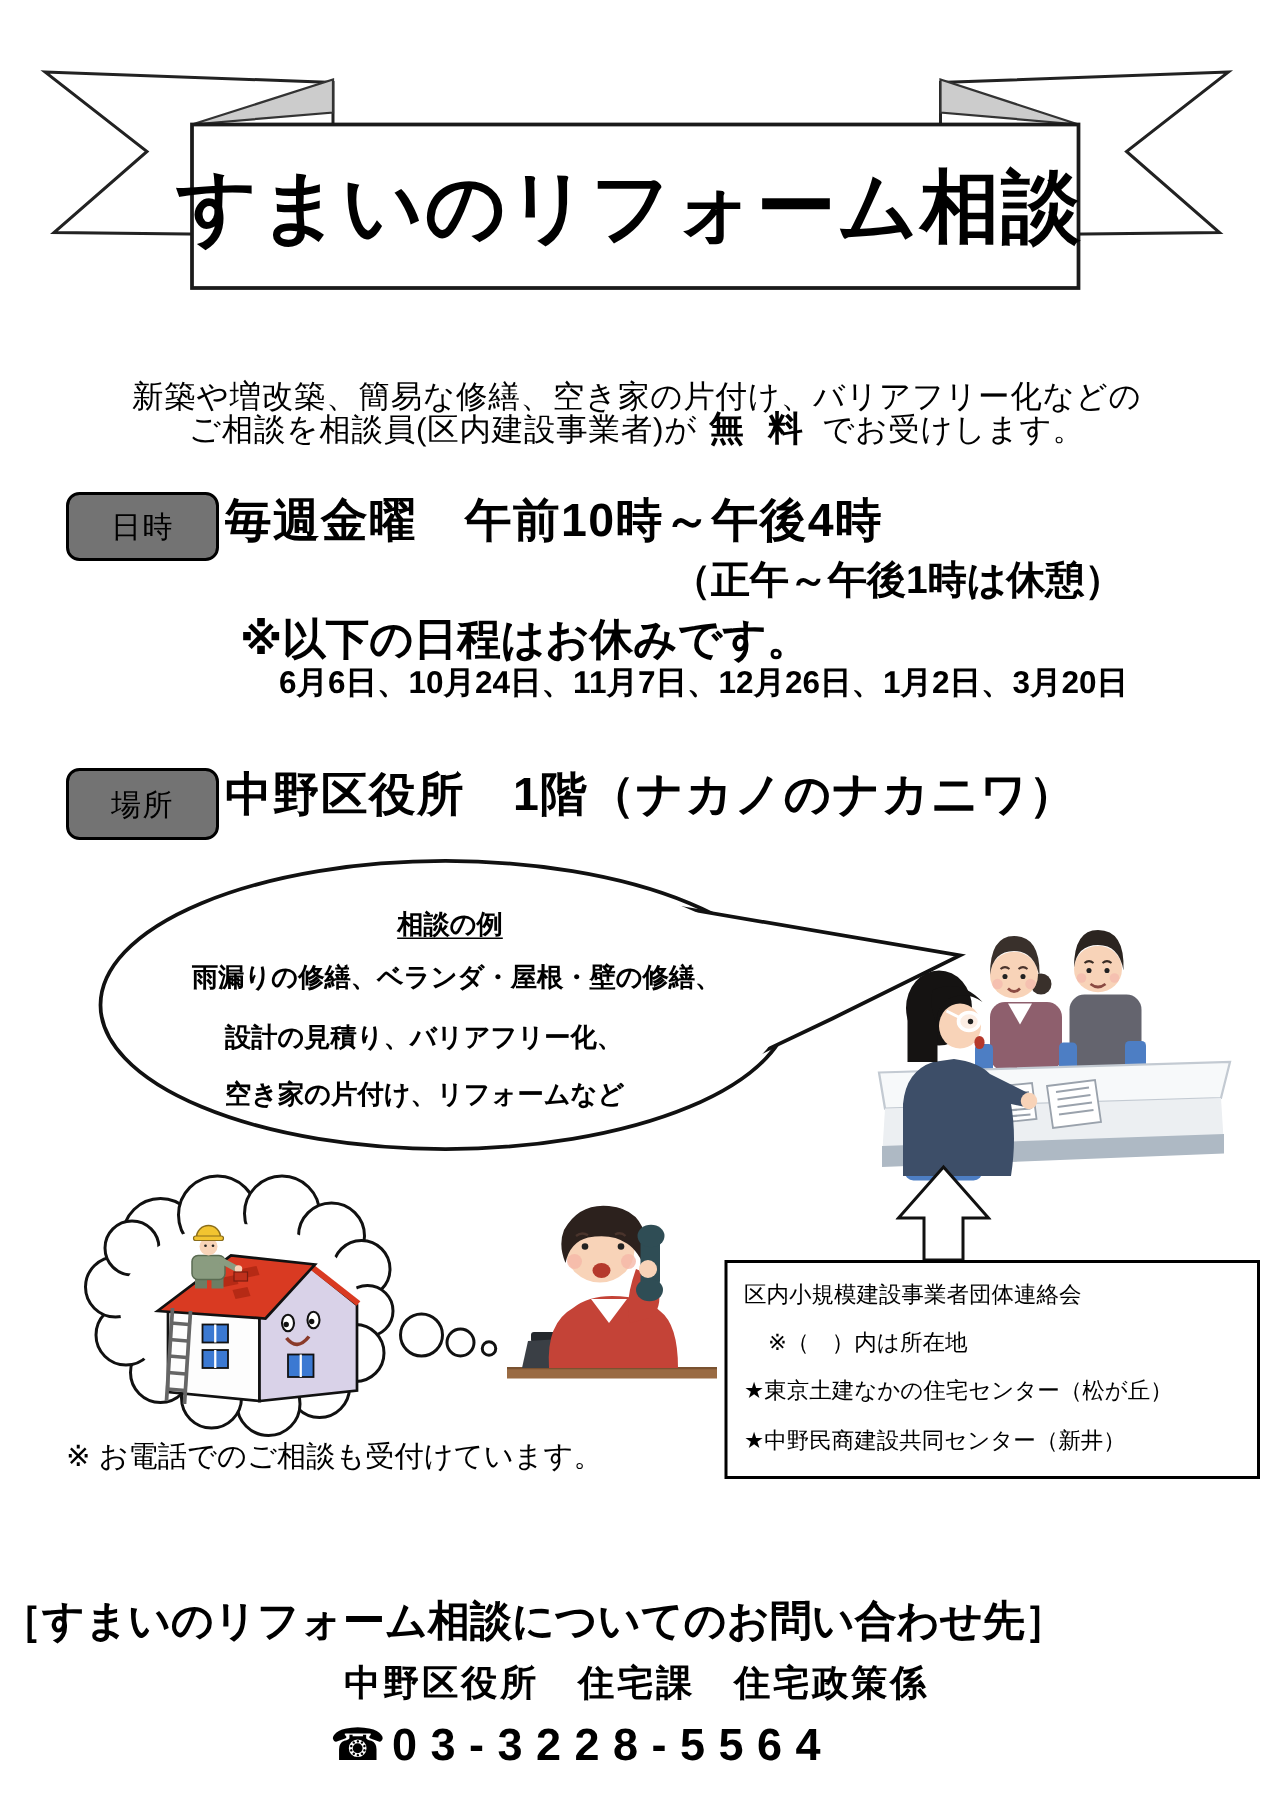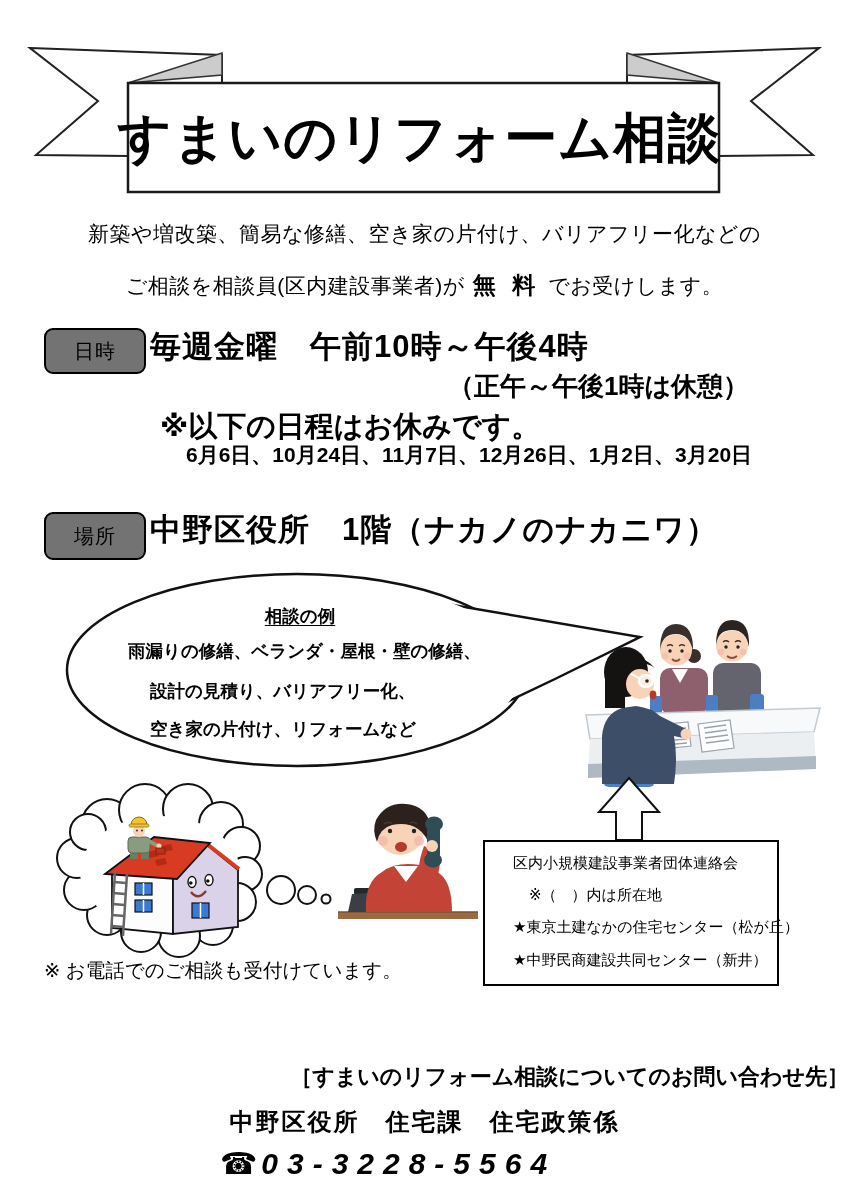--- a/index.html
+++ b/index.html
@@ -21,48 +21,48 @@
     display:flex;align-items:center;justify-content:center;font-size:20px;letter-spacing:1px;
   }
   .h-main{font-size:31px;font-weight:800;letter-spacing:1px;white-space:nowrap;}
   .h-sub{font-size:26px;font-weight:800;white-space:nowrap;}
   .h-note{font-size:29px;font-weight:800;white-space:nowrap;}
   .h-dates{font-size:21px;font-weight:800;white-space:nowrap;}
   .bubble-title{left:55px;top:604px;width:490px;text-align:center;font-size:17.5px;font-weight:800;
     text-decoration:underline;text-underline-offset:3px;}
   .bubble-line{font-size:17.5px;font-weight:800;white-space:nowrap;}
   .orgbox{
-    left:483px;top:840px;width:296px;height:146px;border:2.5px solid #000;background:#fff;
-    box-sizing:border-box;padding:12px 28px;
+    left:483px;top:840px;width:357px;height:146px;border:2.5px solid #000;background:#fff;
+    box-sizing:border-box;padding:12px 11px;
   }
   .orgbox .l{font-size:15px;white-space:nowrap;}
   .orgbox .l2{margin-top:13px;padding-left:16px;}
   .orgbox .l3{margin-top:13px;}
   .orgbox .l4{margin-top:14px;}
   .note-line{font-size:19.5px;white-space:nowrap;}
-  .contact-heading{width:849px;text-align:right;font-size:22px;font-weight:800;white-space:nowrap;}
+  .contact-heading{width:849px;text-align:left;font-size:28px;font-weight:800;white-space:nowrap;}
   .contact-dept{width:849px;text-align:center;font-size:24px;font-weight:800;letter-spacing:2px;white-space:nowrap;}
-  .contact-phone{width:776px;text-align:center;font-size:30px;font-weight:800;white-space:nowrap;font-style:italic;}
+  .contact-phone{width:776px;text-align:center;font-size:30px;font-weight:800;white-space:nowrap;}
   .contact-phone .num{letter-spacing:9px;margin-left:4px;}
 </style>
 </head>
 <body>
 
 <div class="page">
 
   <svg class="abs" style="left:0;top:35px;" width="849" height="170" viewBox="0 0 849 170">
     <polygon points="30,13 222,20 222,122 36,120 98,66" fill="#fff" stroke="#222" stroke-width="2"></polygon>
     <polygon points="819,13 627,20 627,122 813,120 751,66" fill="#fff" stroke="#222" stroke-width="2"></polygon>
     <polygon points="128,48 222,18 222,40" fill="#ccc" stroke="#333" stroke-width="1.5"></polygon>
     <polygon points="719,48 627,18 627,40" fill="#ccc" stroke="#333" stroke-width="1.5"></polygon>
     <rect x="128" y="48" width="591" height="109" fill="#fff" stroke="#1a1a1a" stroke-width="2.5"></rect>
   </svg>
   <div class="abs banner-title">すまいのリフォーム相談</div>
 
-  <div class="abs intro" style="top:220px;">新築や増改築、簡易な修繕、空き家の片付け、バリアフリー化などの</div>
+  <div class="abs intro" style="top:250px;">新築や増改築、簡易な修繕、空き家の片付け、バリアフリー化などの</div>
   <div class="abs intro" style="top:270px;"><span>ご相談を相談員(区内建設事業者)が</span><span class="emph">無 料</span><span>でお受けします。</span></div>
 
   <div class="abs tagbox" style="left:44px;top:328px;">日時</div>
   <div class="abs h-main" style="left:150px;top:326px;">毎週金曜　午前10時～午後4時</div>
   <div class="abs h-sub" style="left:448px;top:369px;">（正午～午後1時は休憩）</div>
   <div class="abs h-note" style="left:160px;top:407px;">※以下の日程はお休みです。</div>
   <div class="abs h-dates" style="left:186px;top:441px;">6月6日、10月24日、11月7日、12月26日、1月2日、3月20日</div>
 
   <div class="abs tagbox" style="left:44px;top:512px;height:44px;">場所</div>
   <div class="abs h-main" style="left:150px;top:509px;">中野区役所　1階（ナカノのナカニワ）</div>

